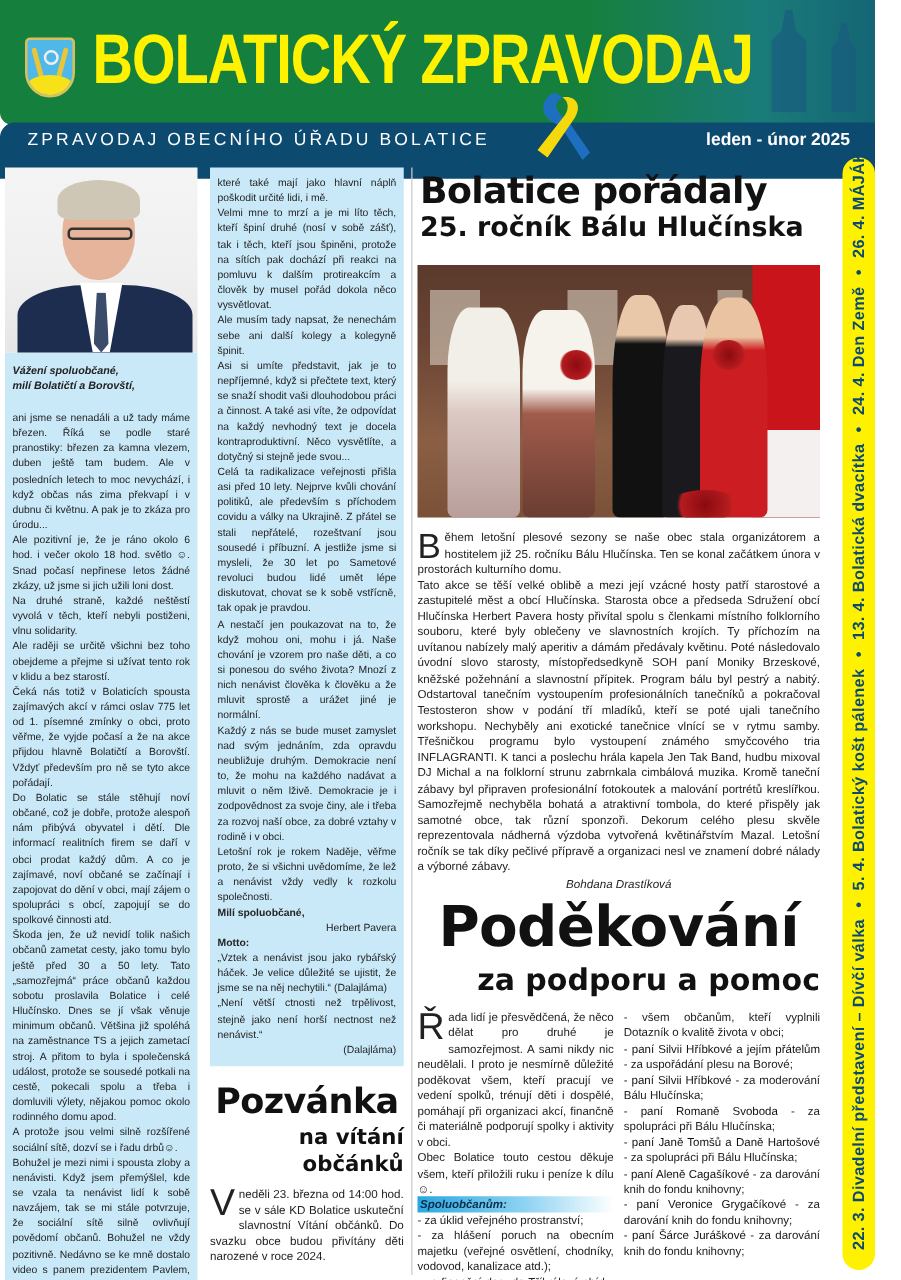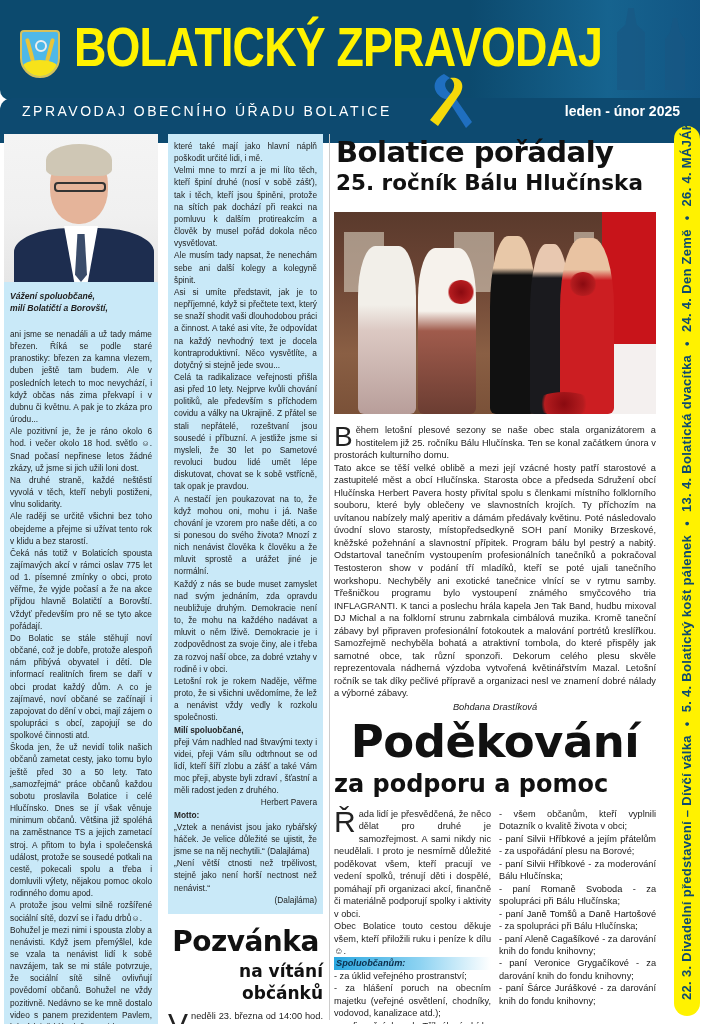--- a/index.html
+++ b/index.html
@@ -1,17 +1,17 @@
 <!DOCTYPE html>
 <html><head>
 <meta charset="utf-8">
 <style>
   * { box-sizing: border-box; margin: 0; padding: 0; }
   body { width: 721px; height: 1024px; background: #fff; overflow: hidden; position: relative; font-family: "Liberation Sans", sans-serif; color: #222; }
-  .masthead { position: absolute; left: 0; top: 0; width: 700px; height: 100px; background: #0c4a6e; border-radius: 0 0 0 10px; overflow: hidden; }
+  .masthead { position: absolute; left: 0; top: 0; width: 700px; height: 100px; background: #15803d; border-radius: 0 0 0 10px; overflow: hidden; }
   .masthead .bg-town { position: absolute; right: 0; top: 0; width: 230px; height: 100px; background: linear-gradient(90deg, rgba(42,176,224,0) 0%, rgba(30,120,170,0.55) 60%, rgba(20,90,140,0.7) 100%); }
   .masthead .church { position: absolute; right: 55px; top: 8px; width: 28px; height: 82px; background: rgba(25,85,130,0.55); clip-path: polygon(40% 0,60% 0,70% 20%,100% 30%,100% 100%,0 100%,0 30%,30% 20%); }
   .masthead .church2 { position: absolute; right: 15px; top: 18px; width: 20px; height: 72px; background: rgba(25,85,130,0.5); clip-path: polygon(40% 0,60% 0,75% 20%,100% 30%,100% 100%,0 100%,0 30%,25% 20%); }
   .crest { position: absolute; left: 20px; top: 30px; width: 40px; height: 48px; background: #4fb8e8; border: 2px solid #d8c15a; border-radius: 4px 4px 20px 20px; overflow: hidden; }
   .crest .hill { position: absolute; bottom: 0; left: 0; right: 0; height: 16px; background: #f7e21a; border-radius: 50% 50% 0 0; }
   .crest .rose { position: absolute; left: 13px; top: 8px; width: 12px; height: 12px; border-radius: 50%; border: 2px solid #eee; }
   .crest .stalk { position: absolute; top: 6px; width: 4px; height: 24px; background: #e9c53a; border-radius: 2px; }
   .title { position: absolute; left: 74px; top: 14px; font-family: "Liberation Sans", sans-serif; font-weight: bold; font-size: 56px; color: #fff200; letter-spacing: -1px; transform: scaleX(0.8); transform-origin: left; white-space: nowrap; line-height: 66px; }
   .subbar { position: absolute; left: 0; top: 98px; width: 700px; height: 45px; background: #0d4a70; border-radius: 12px 0 0 0; }
   .subbar .sub-title { position: absolute; left: 22px; top: 5px; color: #fff; font-size: 14px; letter-spacing: 2.5px; }
@@ -50,21 +50,21 @@
   .p1 { left: 24px; width: 58px; height: 168px; background: linear-gradient(180deg,#f2efe9 0%,#f2efe9 35%,#dcc9c3 50%,#b89e9a 100%); border-radius: 30% 30% 6px 6px; }
   .p2 { left: 84px; width: 58px; height: 166px; background: linear-gradient(180deg,#f6f2ec 0%,#f6f2ec 38%,#a05b4c 50%,#6b3d32 100%); border-radius: 30% 30% 6px 6px; }
   .p3 { left: 156px; width: 46px; height: 178px; background: linear-gradient(180deg,#e8c8a8 0%,#e8c8a8 18%,#111 22%,#111 100%); border-radius: 40% 40% 6px 6px; }
   .p4 { left: 196px; width: 40px; height: 170px; background: linear-gradient(180deg,#e8c8b0 0%,#e8c8b0 16%,#1a1a1e 20%,#1a1a1e 100%); border-radius: 40% 40% 4px 4px; }
   .p5 { left: 226px; width: 54px; height: 176px; background: linear-gradient(180deg,#e9c3a2 0%,#e9c3a2 18%,#cc1e22 24%,#cc1e22 100%); border-radius: 40% 40% 6px 6px; }
   .rose-bunch { position: absolute; width: 30px; height: 24px; border-radius: 50%; background: radial-gradient(circle, #8a0a10 0%, #b51c1f 60%, rgba(0,0,0,0) 70%); }
   .ball-text { margin-top: 10px; font-size: 9.25px; line-height: 12.55px; text-align: justify; color: #222; }
   .ball-text .dropcap { font-size: 28px; line-height: 22px; }
   .author-c { text-align: center; font-style: italic; font-size: 9.3px; margin-top: 2px; }
   .thanks-title { font-size: 45px; line-height: 56px; text-align: center; letter-spacing: -0.5px; margin-top: 2px; }
-  .thanks-sub { font-size: 24px; line-height: 28px; text-align: left; }
+  .thanks-sub { font-size: 24px; line-height: 28px; text-align: right; }
   .two-cols { display: flex; gap: 8px; margin-top: 10px; }
   .two-cols .c { width: 157px; font-size: 9.2px; line-height: 12.45px; text-align: justify; color: #222; }
   .hl-label { background: linear-gradient(90deg, #2aa7e0 0%, #8ed3f2 55%, rgba(255,255,255,0) 100%); color: #0b2d4a; font-weight: bold; font-style: italic; padding-left: 2px; }
   .c b { font-weight: normal; color: #111; }
   .side-strip { position: absolute; left: 674px; top: 126px; width: 26px; height: 890px; background: #fff200; border-radius: 13px; }
   .side-text { position: absolute; left: 674px; top: 1010px; width: 880px; height: 26px; transform: rotate(-90deg); transform-origin: left top; color: #0d4a70; font-weight: bold; font-size: 13px; line-height: 26px; white-space: nowrap; padding-left: 10px; font-family: "Liberation Sans", sans-serif; letter-spacing: 0.3px; }
   .side-text .dot { margin: 0 9px; }
 </style>
 </head>
 <body>
@@ -124,21 +124,20 @@
     <div class="text-it">
       <p>které také mají jako hlavní náplň poškodit určité lidi, i mě.</p>
       <p>Velmi mne to mrzí a je mi líto těch, kteří špiní druhé (nosí v sobě zášť), tak i těch, kteří jsou špiněni, protože na sítích pak dochází při reakci na pomluvu k dalším protireakcím a člověk by musel pořád dokola něco vysvětlovat.</p>
       <p>Ale musím tady napsat, že nenechám sebe ani další kolegy a kolegyně špinit.</p>
       <p>Asi si umíte představit, jak je to nepříjemné, když si přečtete text, který se snaží shodit vaši dlouhodobou práci a činnost. A také asi víte, že odpovídat na každý nevhodný text je docela kontraproduktivní. Něco vysvětlíte, a dotyčný si stejně jede svou...</p>
       <p>Celá ta radikalizace veřejnosti přišla asi před 10 lety. Nejprve kvůli chování politiků, ale především s příchodem covidu a války na Ukrajině. Z přátel se stali nepřátelé, rozeštvaní jsou sousedé i příbuzní. A jestliže jsme si mysleli, že 30 let po Sametové revoluci budou lidé umět lépe diskutovat, chovat se k sobě vstřícně, tak opak je pravdou.</p>
       <p>A nestačí jen poukazovat na to, že když mohou oni, mohu i já. Naše chování je vzorem pro naše děti, a co si ponesou do svého života? Mnozí z nich nenávist člověka k člověku a že mluvit sprostě a urážet jiné je normální.</p>
       <p>Každý z nás se bude muset zamyslet nad svým jednáním, zda opravdu neubližuje druhým. Demokracie není to, že mohu na každého nadávat a mluvit o něm lživě. Demokracie je i zodpovědnost za svoje činy, ale i třeba za rozvoj naší obce, za dobré vztahy v rodině i v obci.</p>
       <p>Letošní rok je rokem Naděje, věřme proto, že si všichni uvědomíme, že lež a nenávist vždy vedly k rozkolu společnosti.</p>
       <p class="boldit">Milí spoluobčané,</p>
-      <p>přeji Vám nadhled nad štvavými texty i videi, přeji Vám sílu odtrhnout se od lidí, kteří šíří zlobu a zášť a také Vám moc přeji, abyste byli zdraví , šťastní a měli radost jeden z druhého.</p>
       <p class="sig-right">Herbert Pavera</p>
       <p class="boldit">Motto:</p>
       <p>„Vztek a nenávist jsou jako rybářský háček. Je velice důležité se ujistit, že jsme se na něj nechytili.“ (Dalajláma)</p>
       <p>„Není větší ctnosti než trpělivost, stejně jako není horší nectnost než nenávist.“</p>
       <p class="sig-right">(Dalajláma)</p>
     </div>
   </div>
 
   <div class="heading-big pozvanka-title">Pozvánka</div>
   <div class="heading-big pozvanka-sub">na vítání občánků</div>

